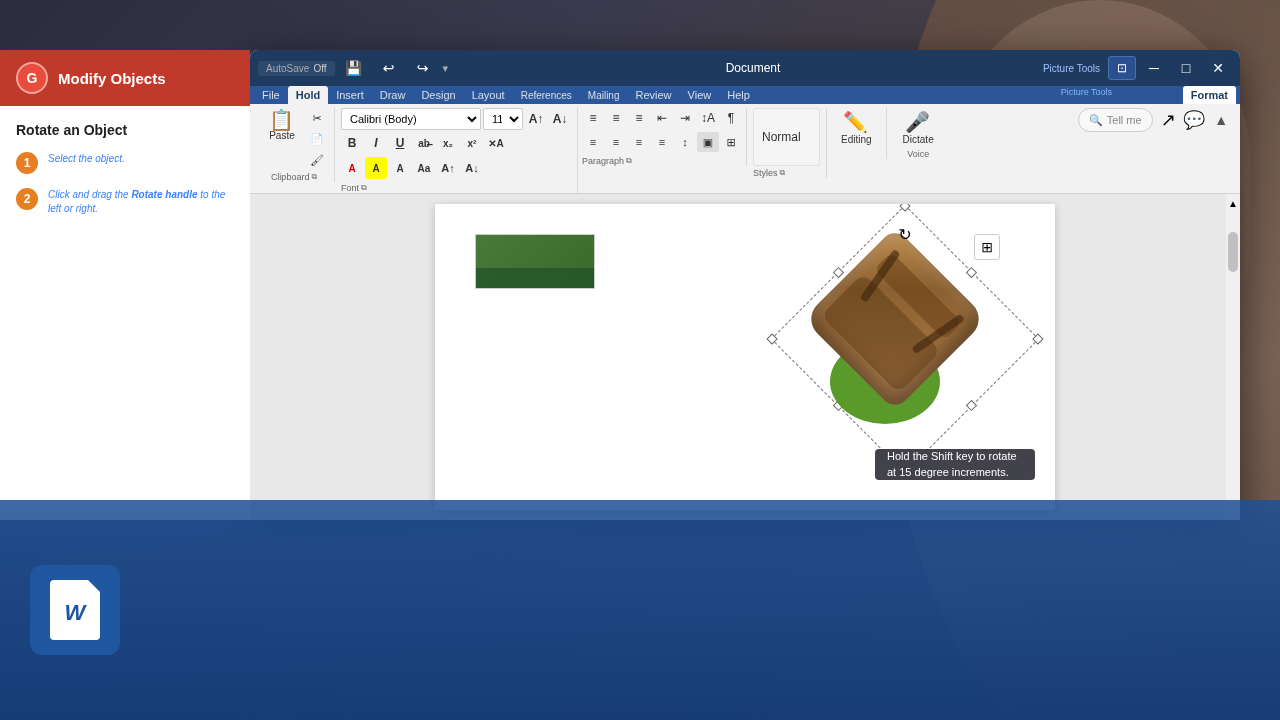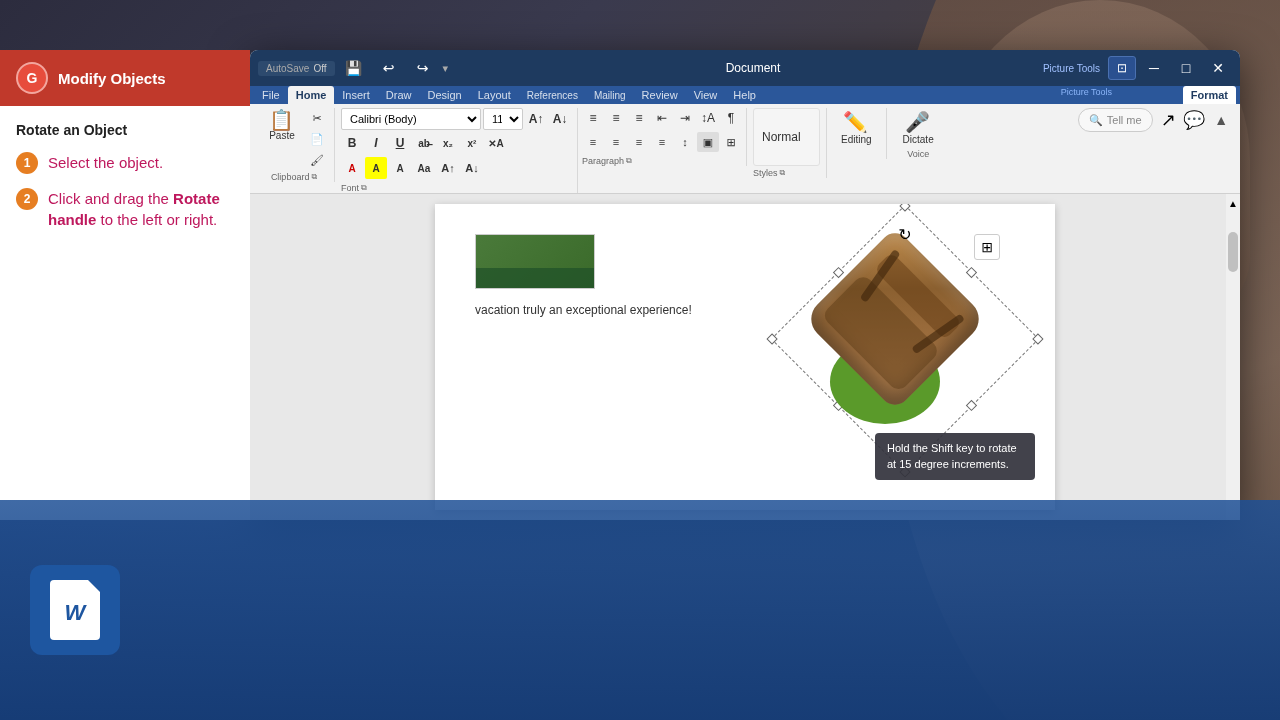--- a/index.html
+++ b/index.html
@@ -286,21 +286,21 @@
     }
 
     
     .tooltip {
       position: absolute;
       bottom: 30px;
       right: 20px;
       background: rgba(50, 50, 60, 0.92);
       color: white;
       font-size: 11px;
-      padding: 8px 12px;
+      padding: 0 12px;
       border-radius: 4px;
       max-width: 160px;
       line-height: 1.4;
       z-index: 10;
     }
 
     
     .left-panel {
       position: absolute;
       top: 50px;
@@ -368,23 +368,24 @@
       color: white;
       font-size: 12px;
       font-weight: bold;
       display: flex;
       align-items: center;
       justify-content: center;
       flex-shrink: 0;
     }
 
     .step-text {
-      font-size: 15px;
-      color: #be185d;
+      font-size: 10px;
+      color: #3b82f6;
       line-height: 1.4;
+      font-style: italic;
     }
 
     .step-text strong {
       font-weight: 600;
     }
 
     
     .bottom-overlay {
       position: absolute;
       bottom: 0;
@@ -583,21 +584,21 @@
       </div>
     </div>
 
     <div style="background:#2b579a;display:flex;align-items:flex-end;padding:0 4px;position:relative;">
 
       <div style="position:absolute;top:0;right:120px;color:#8ab4f8;font-size:9px;padding:1px 8px;">
         <span>Picture Tools</span>
       </div>
 
       <div class="rtab">File</div>
-      <div class="rtab active-tab">Home</div>
+      <div class="rtab active-tab">Hold</div>
       <div class="rtab">Insert</div>
       <div class="rtab">Draw</div>
       <div class="rtab">Design</div>
       <div class="rtab">Layout</div>
       <div class="rtab" style="font-size:10px;">References</div>
       <div class="rtab" style="font-size:10px;">Mailing</div>
       <div class="rtab">Review</div>
       <div class="rtab">View</div>
       <div class="rtab">Help</div>
       <div style="flex:1;"></div>
@@ -723,23 +724,20 @@
       </div>
     </div>
 
     <div class="document-area">
       <div class="document-page">
 
         <div style="width:120px;height:55px;background:linear-gradient(135deg,#4a7a3a,#3a6a2a);margin-bottom:12px;border:1px solid #ccc;position:relative;">
           <div style="position:absolute;bottom:0;left:0;right:0;height:20px;background:rgba(30,80,40,0.7);"></div>
         </div>
 
-        <p class="doc-text">
-          <span>vacation truly an exceptional experience!</span>
-        </p>
 
         <div style="position:absolute;top:25px;right:50px;width:200px;height:220px;">
 
           <div style="position:absolute;top:-5px;left:50%;transform:translateX(-50%);width:20px;height:20px;display:flex;align-items:center;justify-content:center;font-size:16px;cursor:crosshair;z-index:10;">↻</div>
 
           <div style="position:absolute;top:15px;left:5px;right:5px;bottom:15px;border:1px dashed #777;transform:rotate(45deg);pointer-events:none;">
 
             <div style="position:absolute;top:-4px;left:-4px;width:8px;height:8px;background:white;border:1px solid #666;"></div>
             <div style="position:absolute;top:-4px;right:-4px;width:8px;height:8px;background:white;border:1px solid #666;"></div>
             <div style="position:absolute;bottom:-4px;left:-4px;width:8px;height:8px;background:white;border:1px solid #666;"></div>

